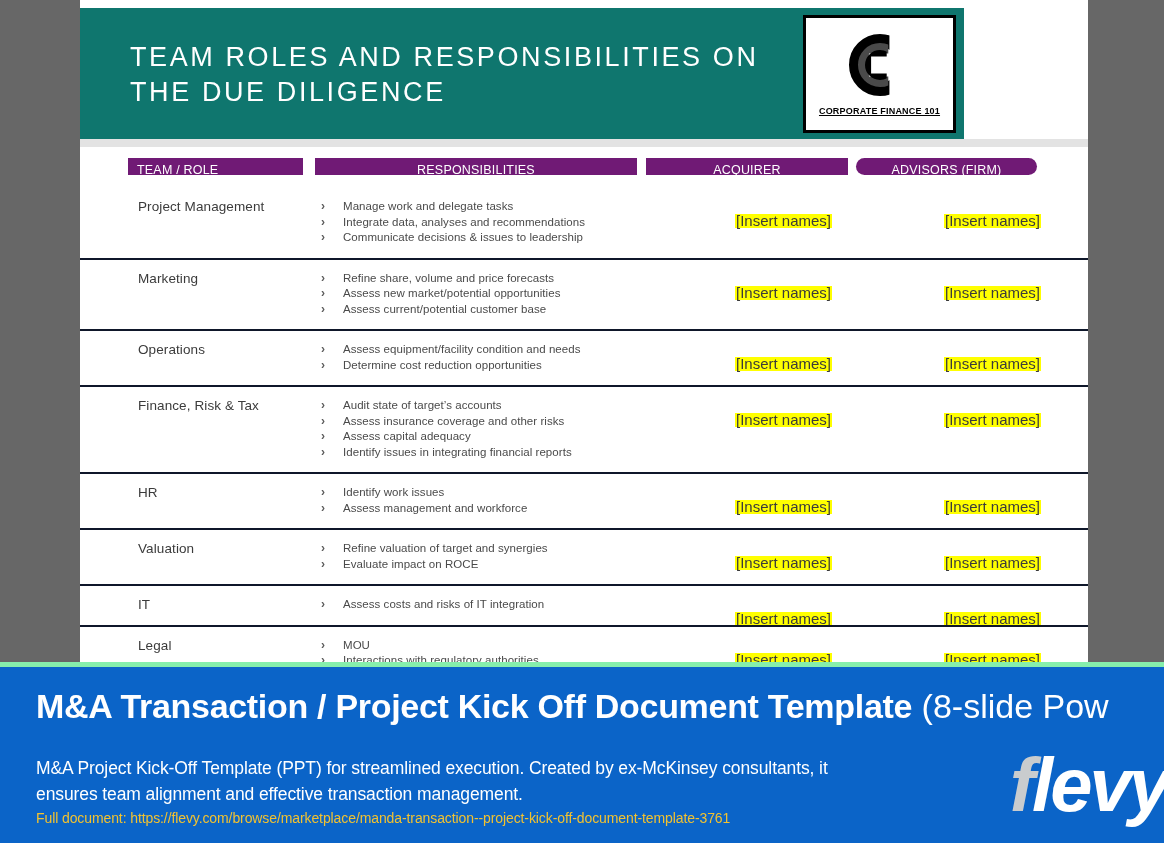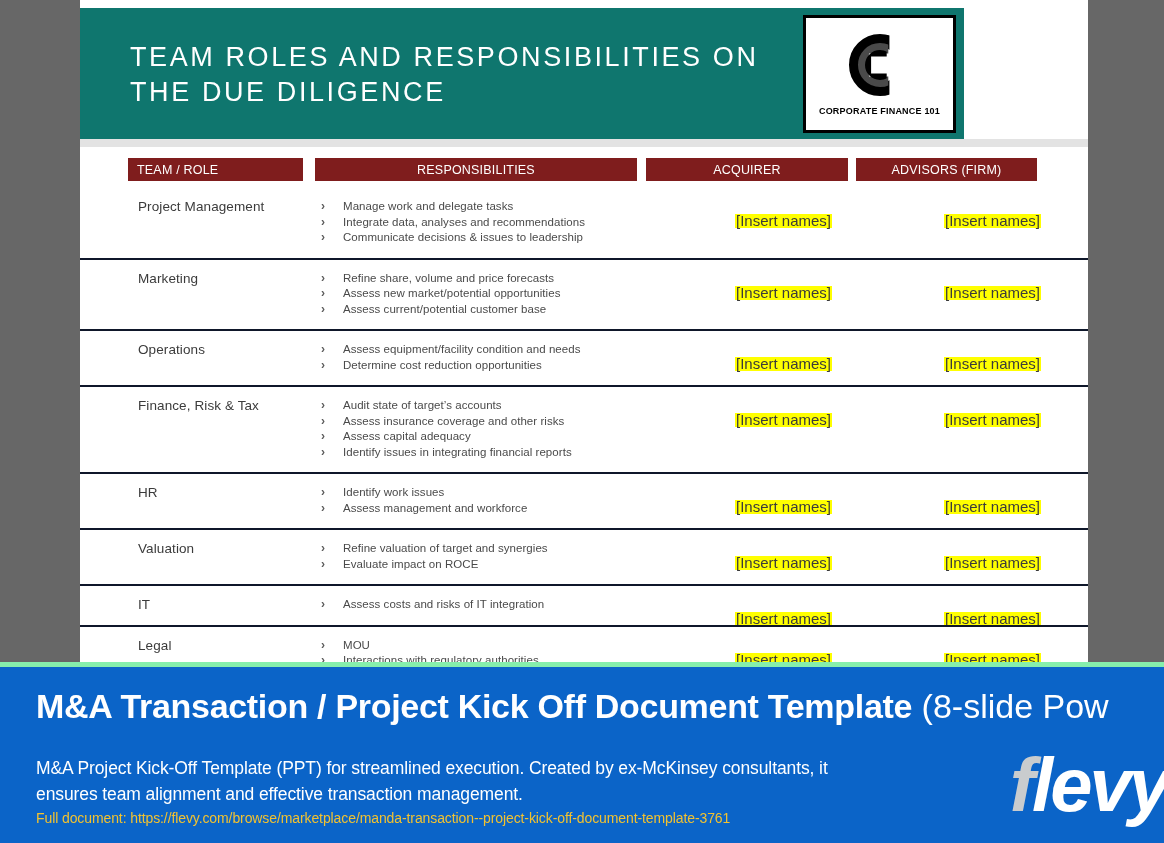--- a/index.html
+++ b/index.html
@@ -91,20 +91,21 @@
     border: 7px solid #000000;
     clip-path: polygon(0 0, 74% 0, 74% 22%, 22% 22%, 22% 78%, 74% 78%, 74% 100%, 0 100%);
   }
   #logo-text {
     font-size: 9px;
     font-weight: bold;
     letter-spacing: 0.2px;
     color: #000000;
     margin-top: 10px;
     white-space: nowrap;
+    text-decoration: underline;
   }
 
   
   #header-underline {
     position: absolute;
     left: 0px;
     top: 139px;
     width: 1008px;
     height: 8px;
     background: #e3e3e3;
@@ -118,32 +119,32 @@
     width: 1008px;
   }
   #col-headers {
     position: relative;
     height: 30px;
     margin-top: 11px;
   }
   .col-head {
     position: absolute;
     top: 0;
-    height: 23px;
-    background: #7f1d1d;
+    height: 17px;
+    background: #701a75;
     color: #ffffff;
     font-size: 12.5px;
     line-height: 25px;
     box-sizing: border-box;
     letter-spacing: 0.2px;
   }
   .col-head.ch-role   { left: 48px;  width: 175px; padding-left: 9px; text-align: left; }
   .col-head.ch-resp   { left: 235px; width: 322px; text-align: center; }
   .col-head.ch-acq    { left: 566px; width: 202px; text-align: center; }
-  .col-head.ch-adv    { left: 776px; width: 181px; text-align: center; }
+  .col-head.ch-adv    { left: 776px; width: 181px; text-align: center; border-radius: 12px; }
 
   .trow {
     position: relative;
     border-top: 2px solid #0f172a;
     padding: 11px 0 12px 0;
   }
   .trow:first-of-type { border-top: none; }
 
   .role {
     position: absolute;

